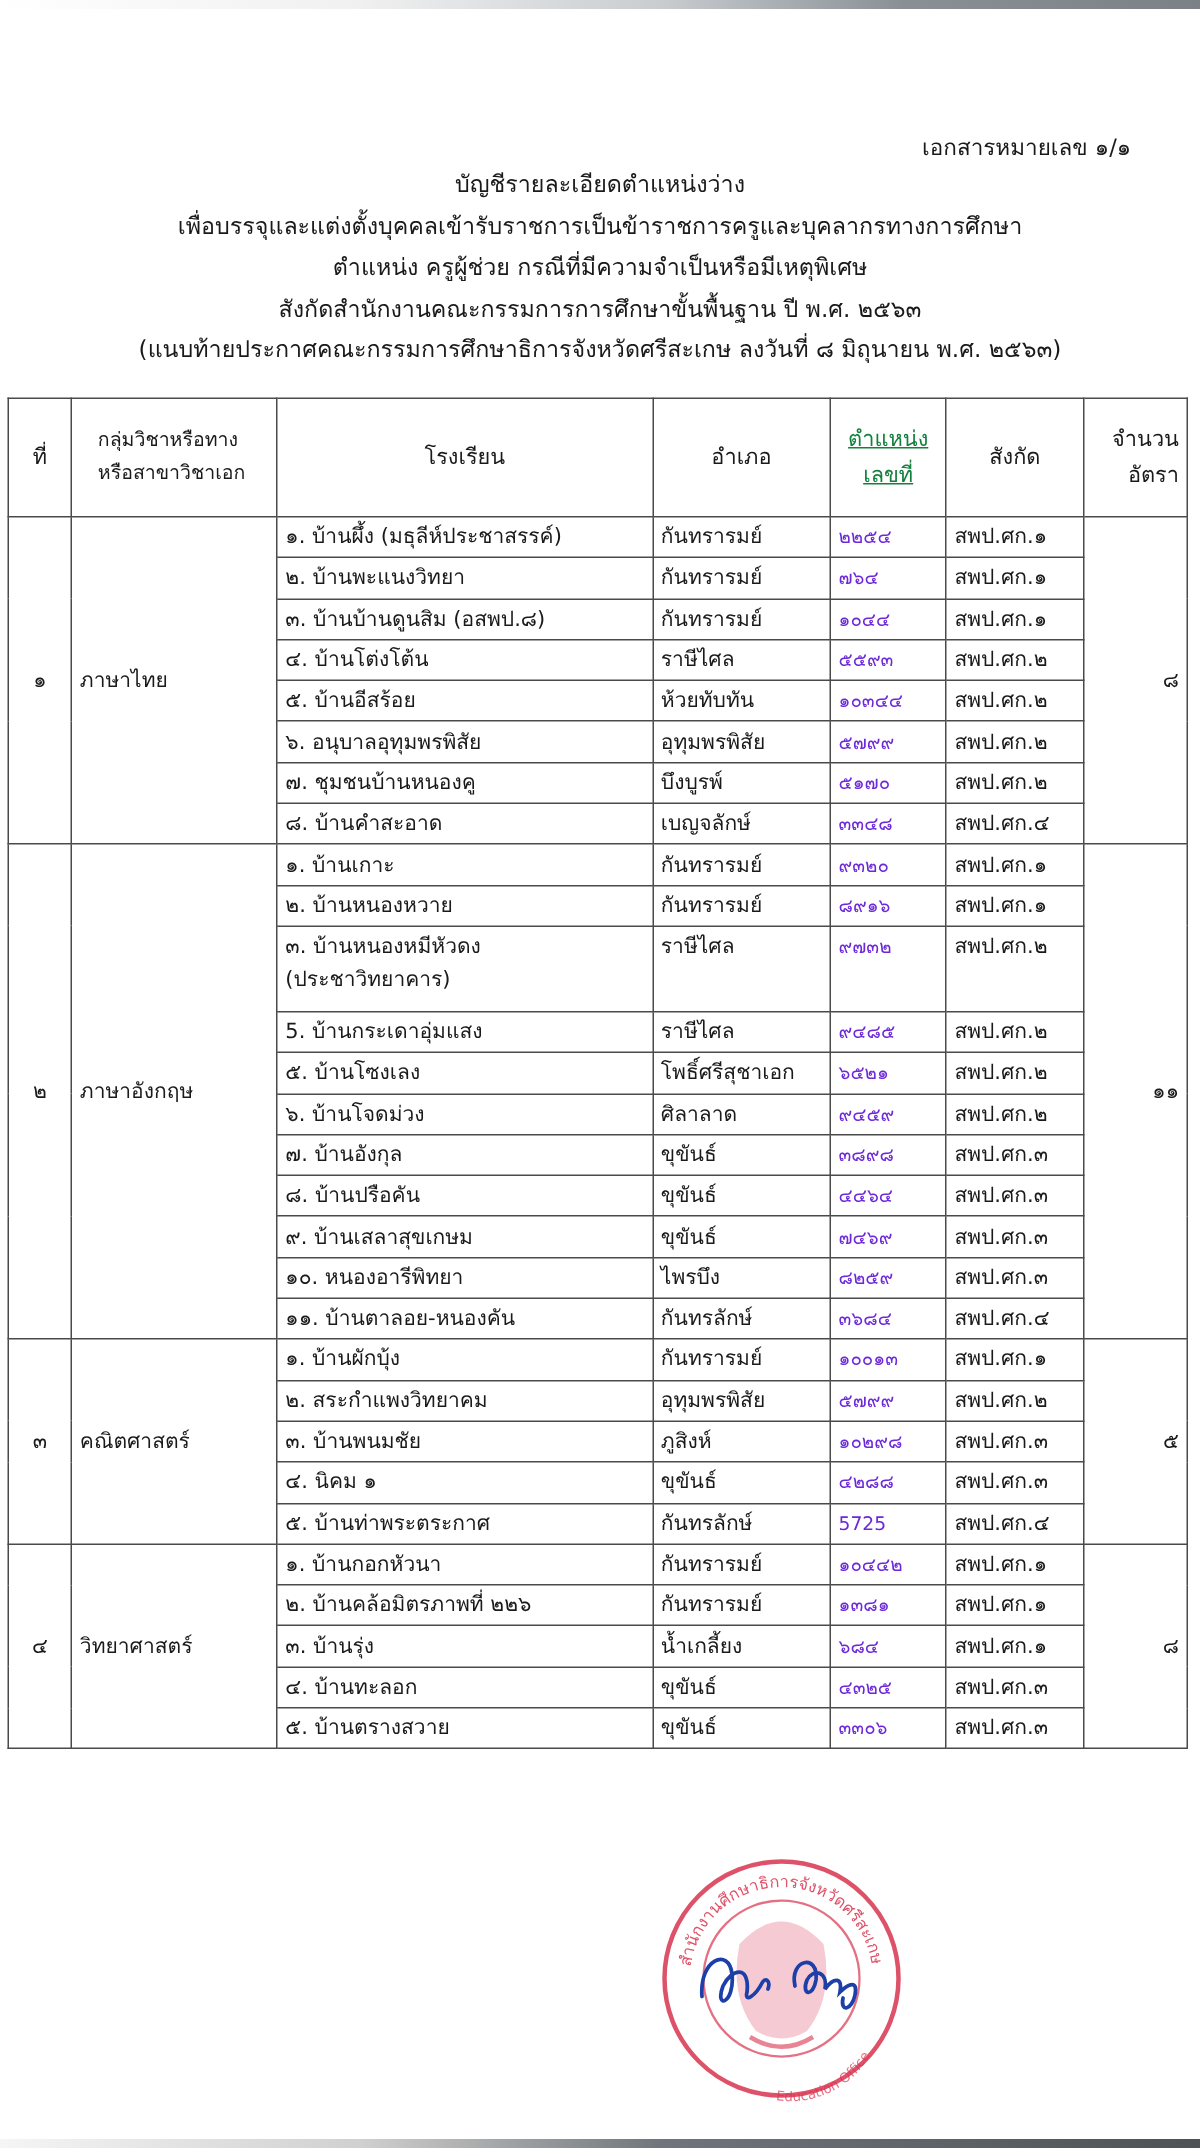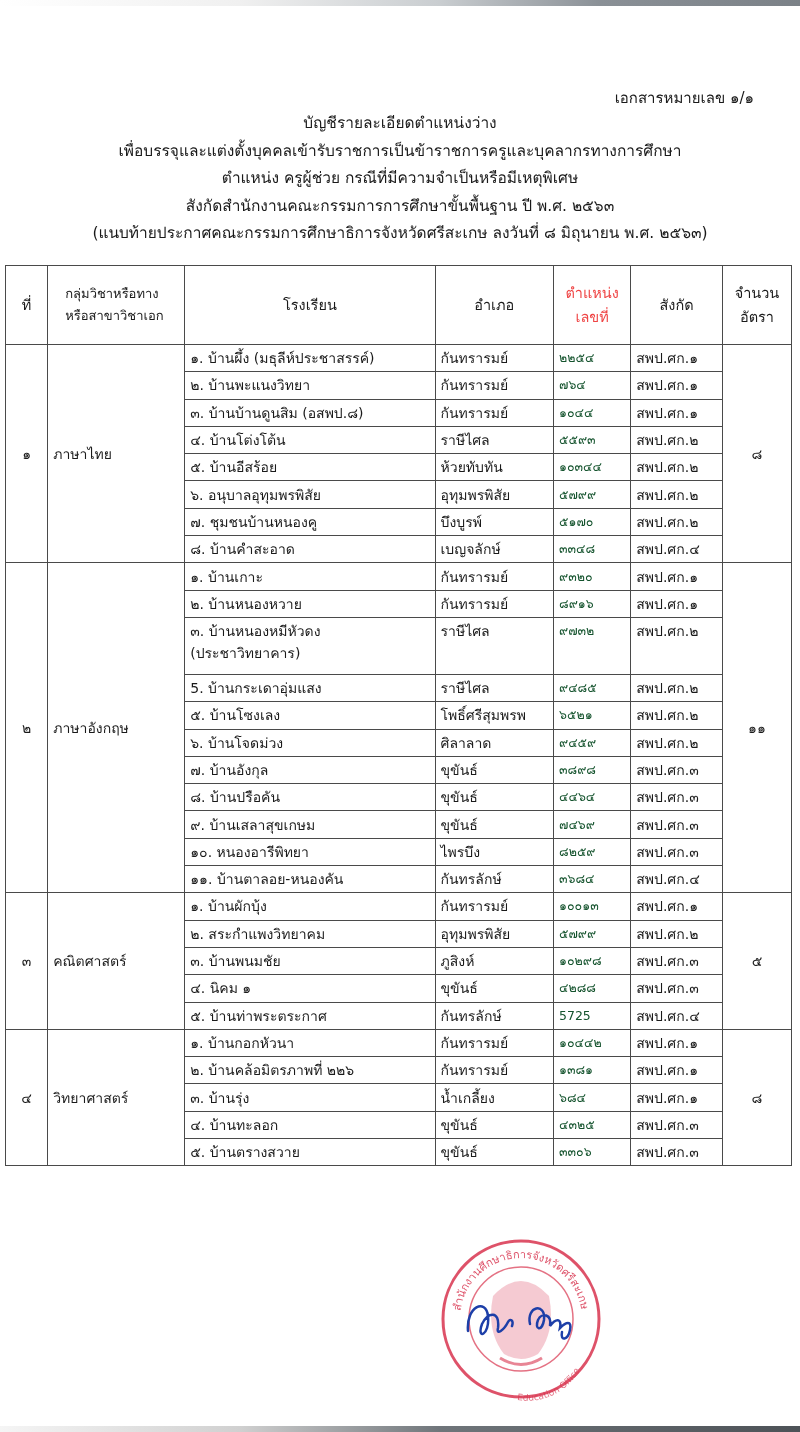--- a/index.html
+++ b/index.html
@@ -31,25 +31,25 @@
   th { font-weight: normal; height: 78px; line-height: 24px; font-size: 14.5px; }
   td { height: 26.3px; line-height: 22px; }
   td.tall { height: 54px; vertical-align: top; padding-top: 2px; }
   .c-no { width: 30px; text-align: center; }
   .c-grp { width: 110px; }
   th.c-grp { text-align: left; font-size: 13px; line-height: 22px; padding-left: 17px; }
   .c-school { width: 232px; }
   th.c-school { text-align: center; }
   .c-amp { width: 104px; }
   th.c-amp { text-align: center; }
-  .c-pos { width: 64px; font-size: 12.5px; color: #14532d; }
-  th.c-pos { text-align: center; font-size: 14.5px; color: #ef4444; }
+  .c-pos { width: 64px; font-size: 12.5px; color: #6d28d9; }
+  th.c-pos { text-align: center; font-size: 14.5px; color: #15803d; text-decoration: underline; }
   .c-aff { width: 78px; }
   th.c-aff { }
-  .c-cnt { width: 56px; text-align: center; }
+  .c-cnt { width: 56px; text-align: right; }
   .seal {
     position: absolute; left: 438px; top: 1236px; width: 166px; height: 166px;
   }
 </style>
 </head>
 <body>
 
 <div class="top-bar"></div>
 
 <div class="doc-number">เอกสารหมายเลข ๑/๑</div>
@@ -157,21 +157,21 @@
         <td class="c-aff tall">สพป.ศก.๒</td>
       </tr>
       <tr>
         <td class="c-school">5. บ้านกระเดาอุ่มแสง</td>
         <td class="c-amp">ราษีไศล</td>
         <td class="c-pos">๙๔๘๕</td>
         <td class="c-aff">สพป.ศก.๒</td>
       </tr>
       <tr>
         <td class="c-school">๕. บ้านโซงเลง</td>
-        <td class="c-amp">โพธิ์ศรีสุมพรพ</td>
+        <td class="c-amp">โพธิ์ศรีสุชาเอก</td>
         <td class="c-pos">๖๕๒๑</td>
         <td class="c-aff">สพป.ศก.๒</td>
       </tr>
       <tr>
         <td class="c-school">๖. บ้านโจดม่วง</td>
         <td class="c-amp">ศิลาลาด</td>
         <td class="c-pos">๙๔๕๙</td>
         <td class="c-aff">สพป.ศก.๒</td>
       </tr>
       <tr>

